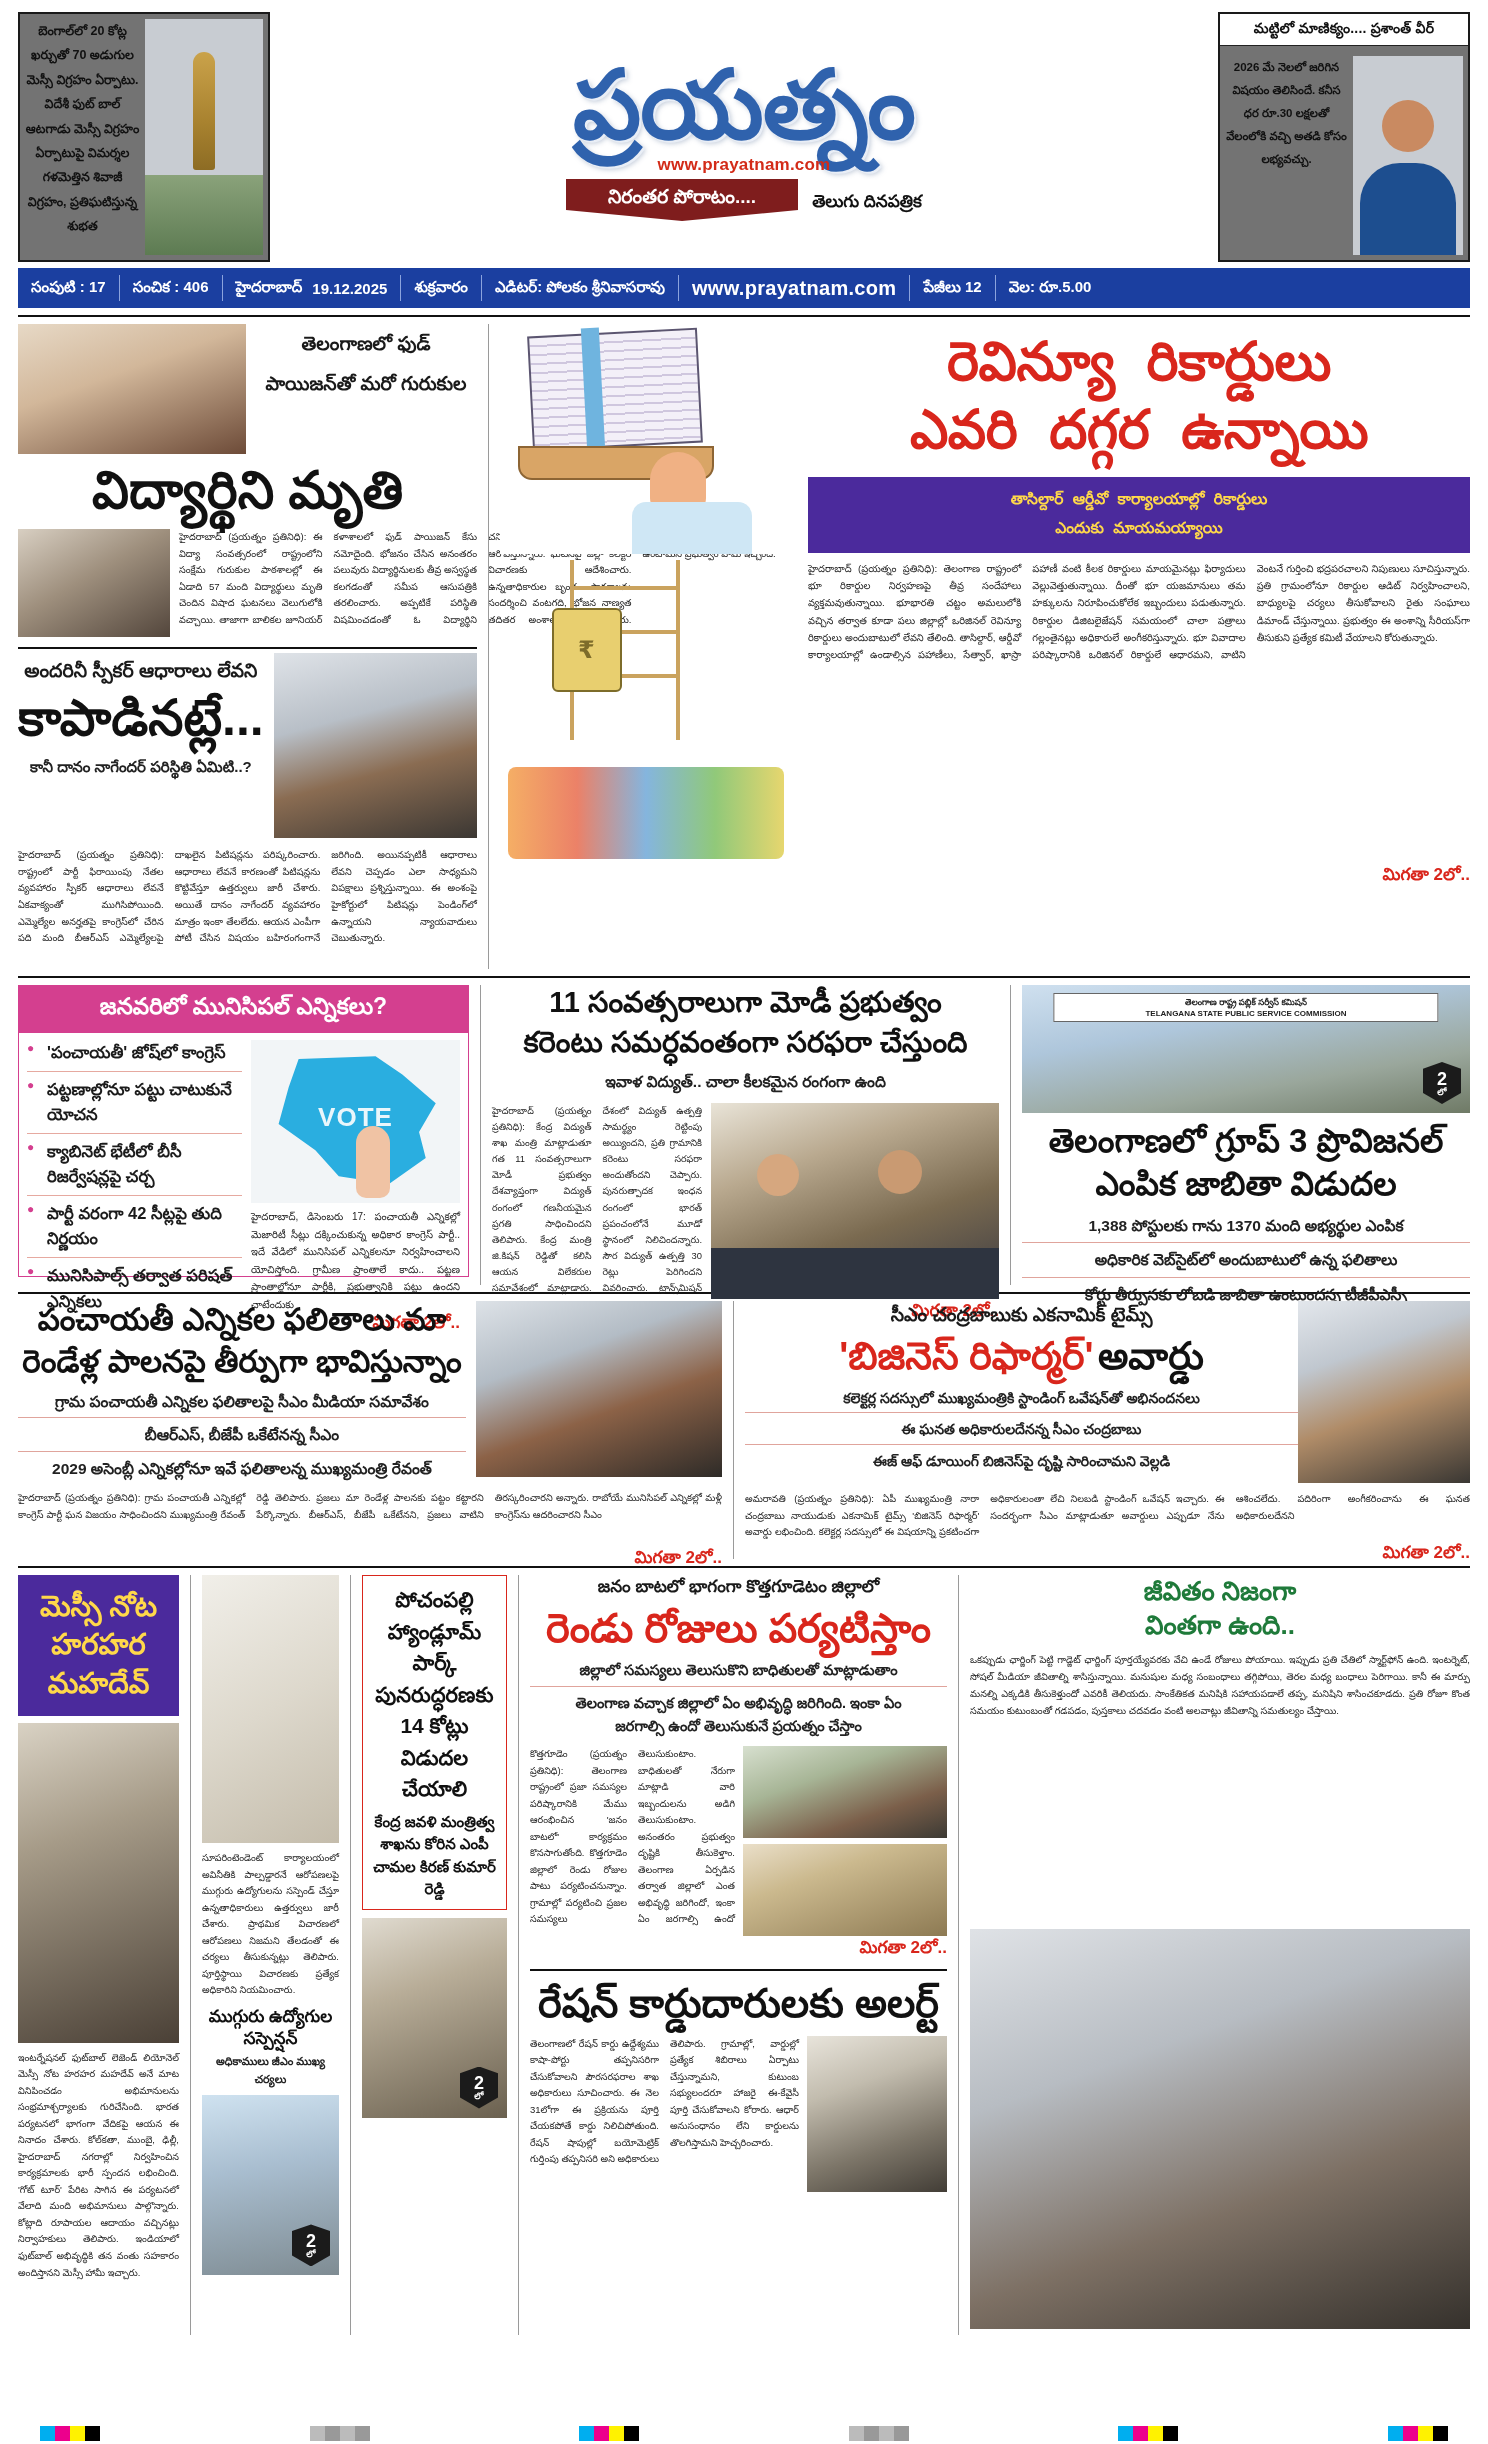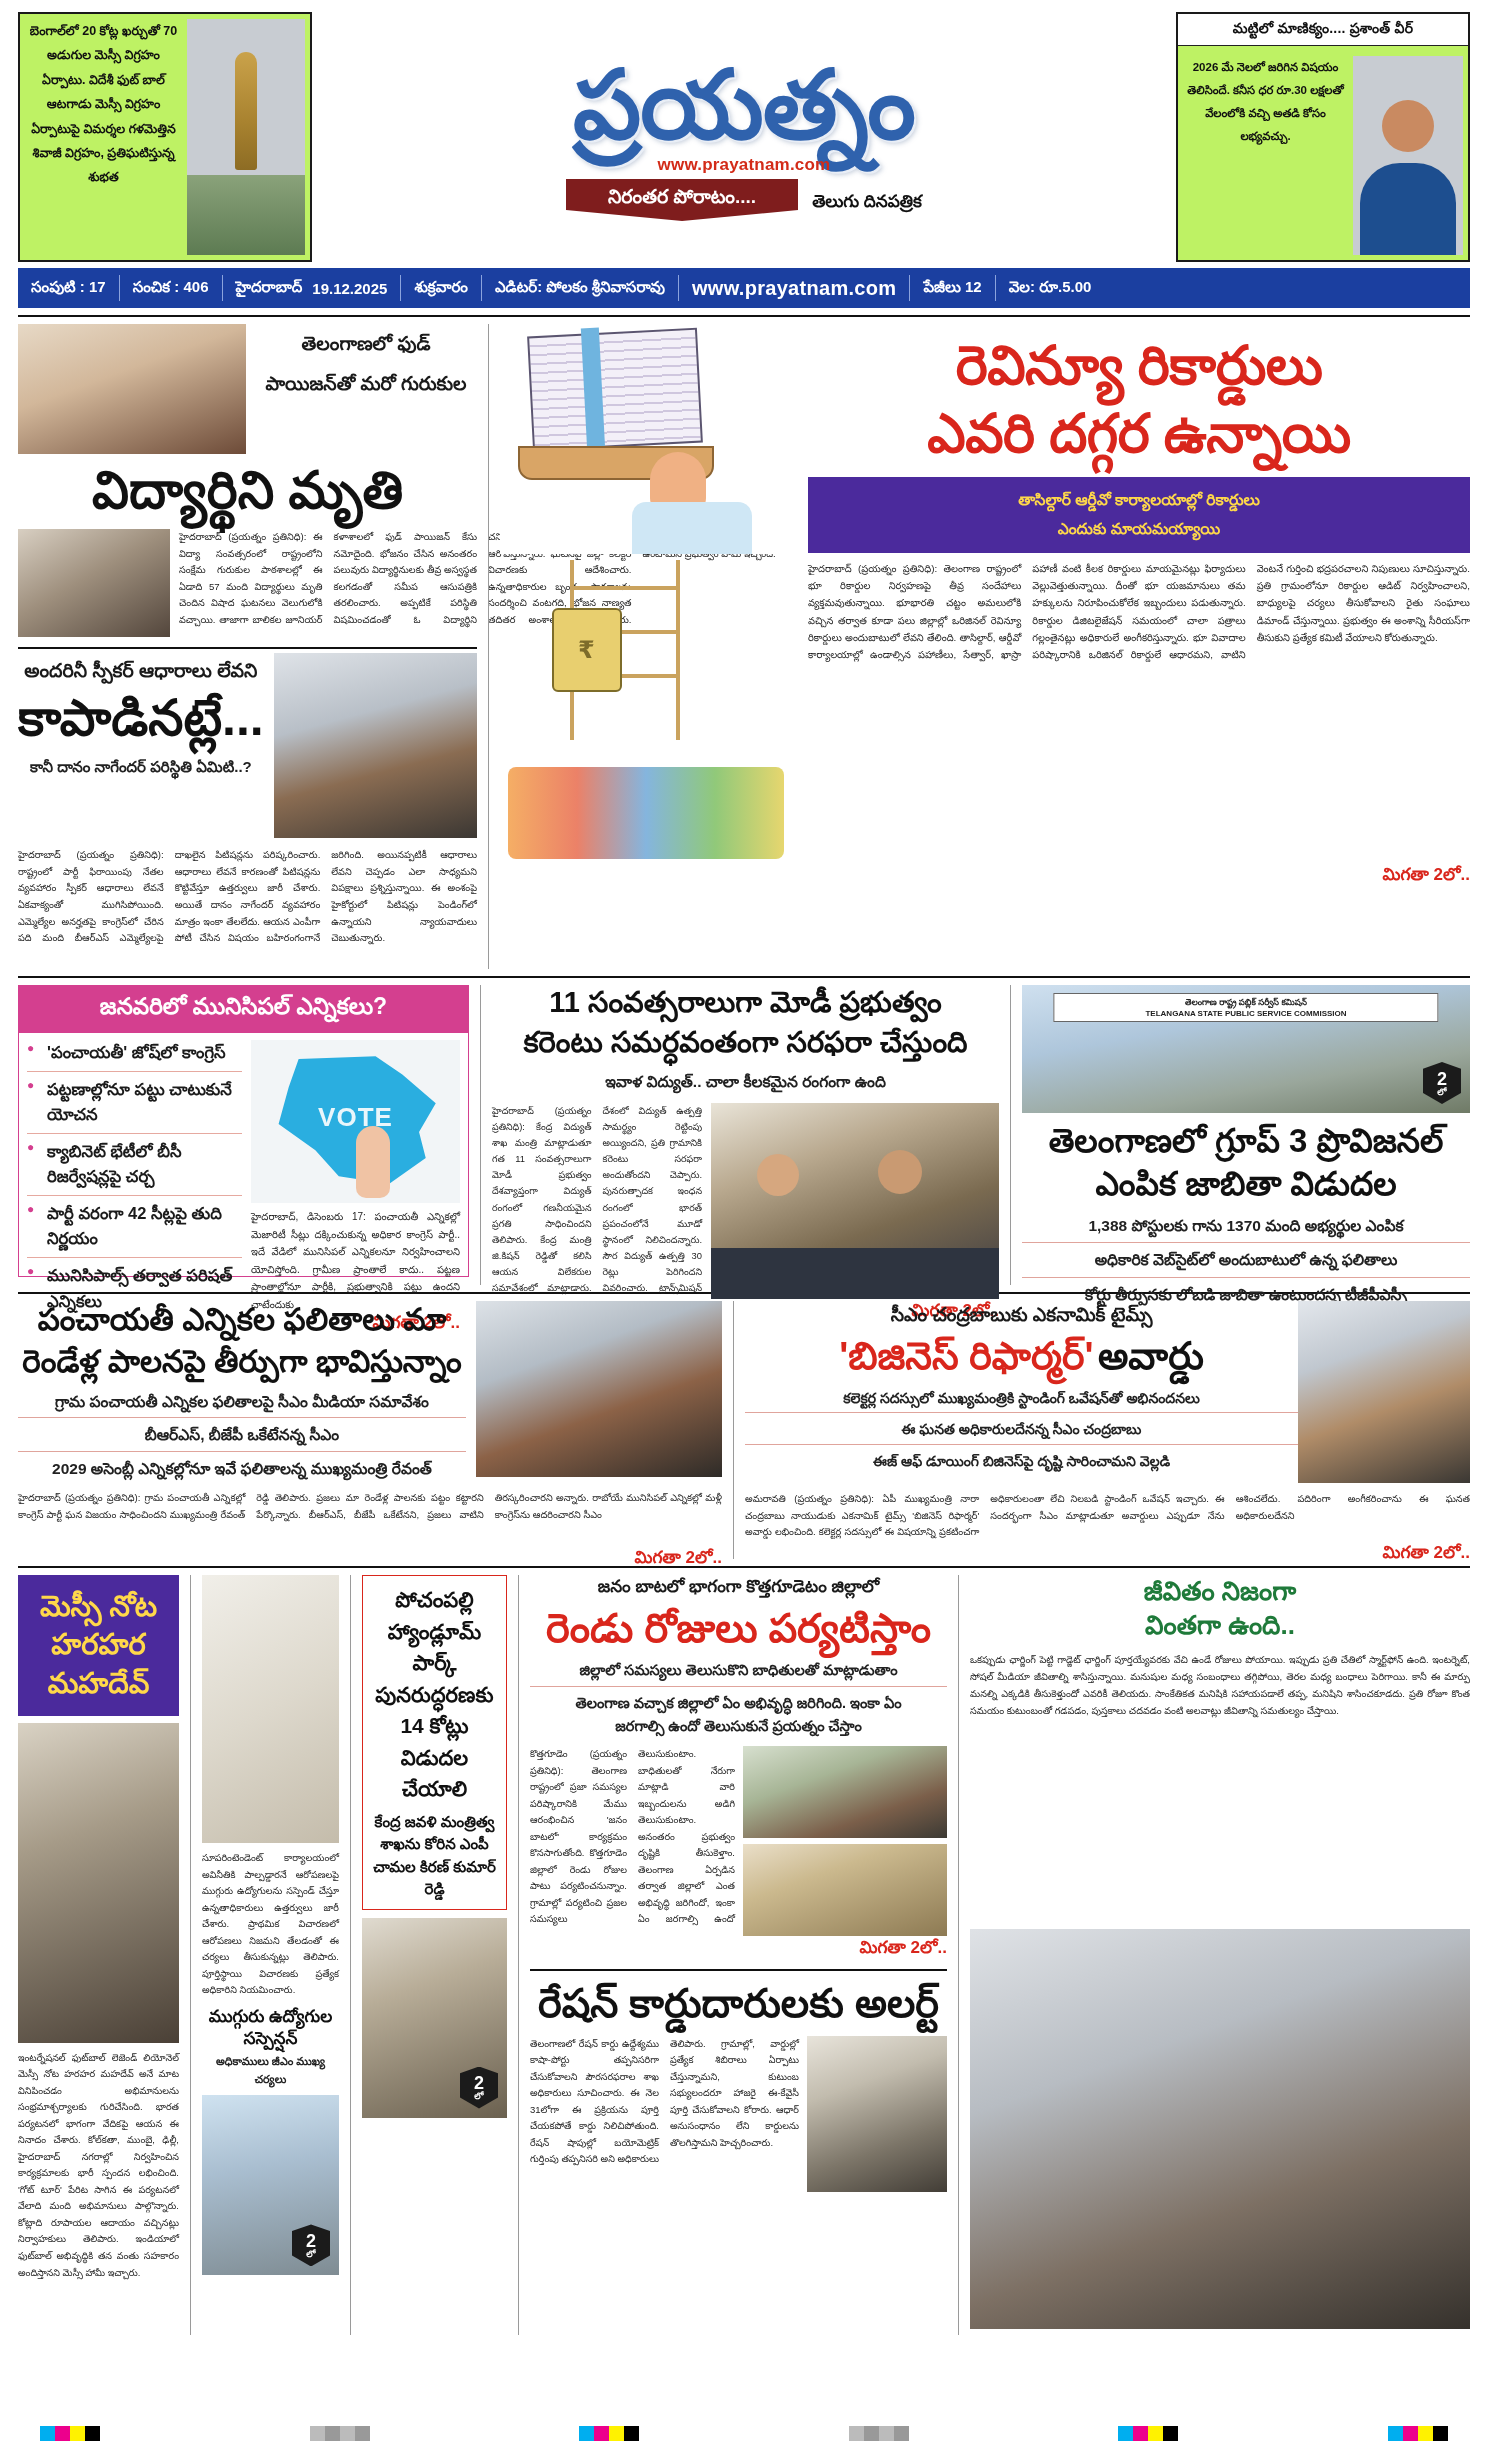--- a/index.html
+++ b/index.html
@@ -9,21 +9,21 @@
     background: #ffffff;
     font-family: "Liberation Sans", "DejaVu Sans", sans-serif;
   }
   body { width: 1488px; height: 2444px; position: relative; overflow: hidden; }
 
   .page { width: 1488px; height: 2444px; position: relative; background: #fff; padding: 0; }
 
   
   .masthead { display: flex; align-items: stretch; height: 262px; padding: 12px 18px 0 18px; gap: 10px; }
 
-  .mh-side { width: 294px; border: 2px solid #1a1a1a; display: flex; padding: 5px; gap: 5px; background: #bef264; }
+  .mh-side { width: 252px; border: 2px solid #1a1a1a; display: flex; padding: 5px; gap: 5px; background: #737373; }
   .mh-side.left { flex-direction: row; }
   .mh-blurb { flex: 1; font-size: 12.5px; line-height: 1.95; text-align: center; color: #111; font-weight: 600; }
   .mh-thumb { width: 118px; background: linear-gradient(170deg,#bcd6ea 0%,#9dc0dd 42%,#7e9c72 72%,#6b8a5e 100%); position: relative; overflow: hidden; }
   .mh-thumb.statue::after {
     content:""; position:absolute; left:50%; top:14%; transform:translateX(-50%);
     width:22px; height:118px; border-radius:11px 11px 3px 3px;
     background:linear-gradient(180deg,#caa24a,#a8822f 60%,#8d6c24);
   }
   .mh-thumb.statue::before {
     content:""; position:absolute; left:0; bottom:0; width:100%; height:34%;
@@ -222,21 +222,21 @@
 
     <div class="cell col-div" style="flex:1;">
       <div style="display:flex; gap:8px; height:230px;">
         <div class="ph" style="width:300px; background:#ffffff; position:relative;">
           <div style="position:absolute; left:30px; top:8px; width:170px; height:115px; background:repeating-linear-gradient(180deg,#f3f0f8 0 7px,#cfc7de 7px 9px); border:2px solid #5b5570; transform:rotate(-3deg);"></div>
           <div style="position:absolute; left:84px; top:4px; width:18px; height:122px; background:#6fb4df; transform:rotate(-3deg);"></div>
           <div style="position:absolute; left:18px; top:122px; width:196px; height:34px; background:#d9a566; border:2px solid #8d6534; border-radius:0 0 14px 14px;"></div>
           <div style="position:absolute; left:150px; top:128px; width:56px; height:62px; background:#f0b184; border-radius:28px 28px 16px 16px;"></div>
           <div style="position:absolute; left:132px; top:178px; width:120px; height:52px; background:#cfe7f5; border-radius:14px 14px 0 0;"></div>
         </div>
-        <div style="flex:1; padding-top:10px;">
+        <div style="flex:1; padding-top:10px;font-family:Liberation Mono, monospace;">
           <div class="hl-xl hl-red" style="font-size:54px; letter-spacing:-.5px">రెవిన్యూ రికార్డులు</div>
           <div class="hl-xl hl-red" style="font-size:54px; margin-top:4px; letter-spacing:-.5px">ఎవరి దగ్గర ఉన్నాయి</div>
           <div class="purple-box" style="margin-top:12px">
             <div>తాసిల్దార్ ఆర్డీవో కార్యాలయాల్లో రికార్డులు</div>
             <div>ఎందుకు మాయమయ్యాయి</div>
           </div>
         </div>
       </div>
       <div style="display:flex; gap:8px; margin-top:6px;">
         <div style="width:300px; position:relative; height:305px;">

